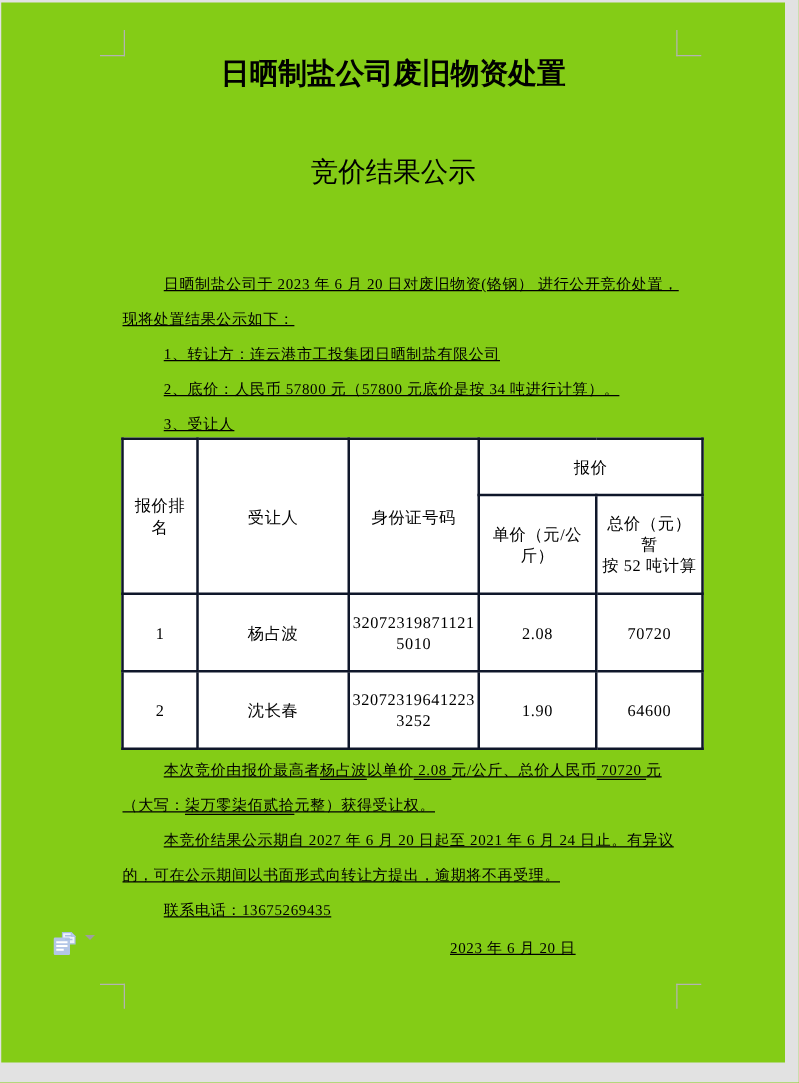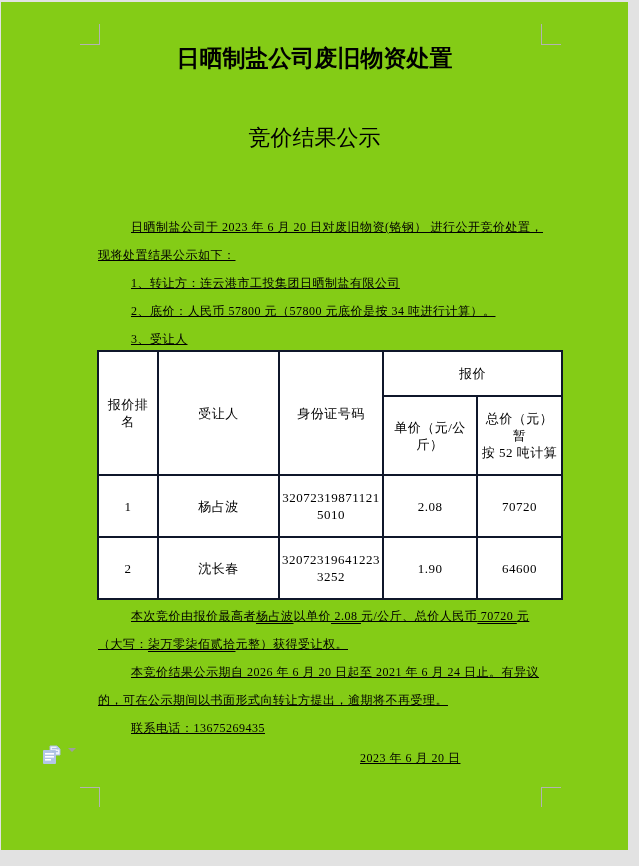--- a/index.html
+++ b/index.html
@@ -131,21 +131,21 @@
 3252</td>
         <td>1.90</td>
         <td>64600</td>
       </tr>
     </tbody>
   </table>
 
   <div class="closing">
     <p class="para ind"><span>本次竞价由报价最高者</span><u>杨占波</u><span>以单价</span><u> 2.08 </u><span>元/公斤、总价人民币</span><u> 70720 </u><span>元
 （大写：</span><u>柒万零柒佰贰拾</u><span>元整）获得受让权。</span></p>
-    <p class="para ind">本竞价结果公示期自 2026 年 6 月 20 日起至 2021 年 6 月 24 日止。有异议
+    <p class="para ind">本竞价结果公示期自 2027 年 6 月 20 日起至 2021 年 6 月 24 日止。有异议
 的，可在公示期间以书面形式向转让方提出，逾期将不再受理。</p>
     <p class="para ind">联系电话：13675269435</p>
     <p class="para date-line">2023 年 6 月 20 日</p>
   </div>
 
   <div class="paste-btn">
     <span>
       <svg width="22" height="22" viewBox="0 0 22 22">
         <path d="M9 2 L16 2 L19 5 L19 11 L9 11 Z" fill="#eef2fa" stroke="#aabfe2" stroke-width="1"></path>
         <path d="M16 2 L16 5 L19 5 Z" fill="#c6d4ee" stroke="#aabfe2" stroke-width="0.8"></path>

